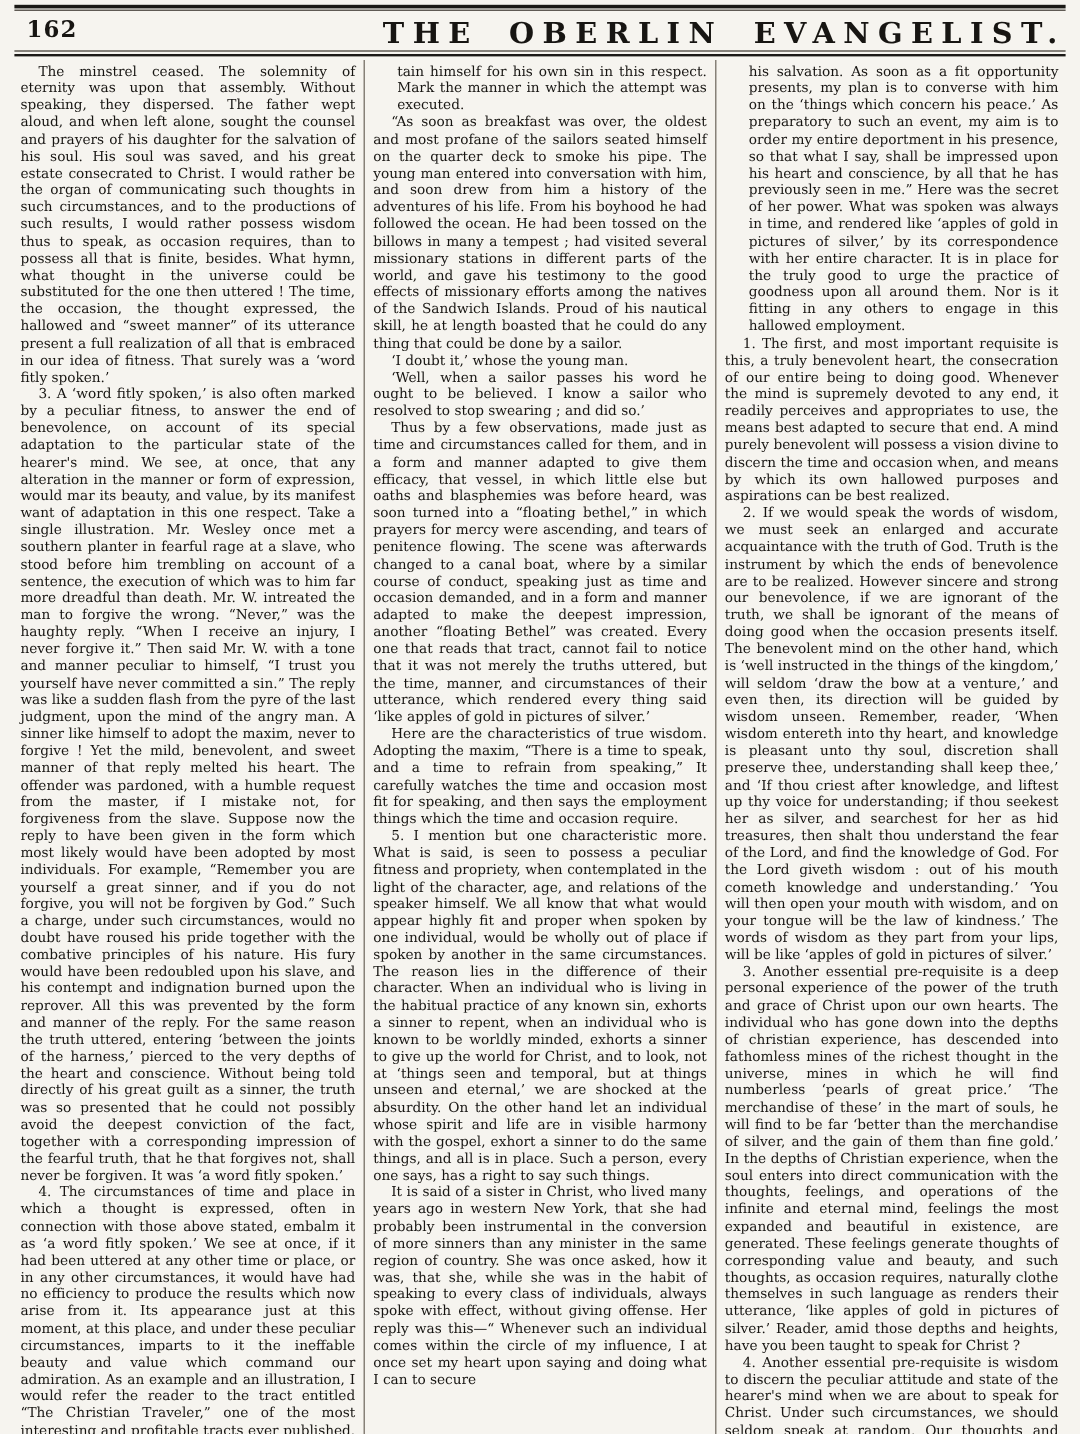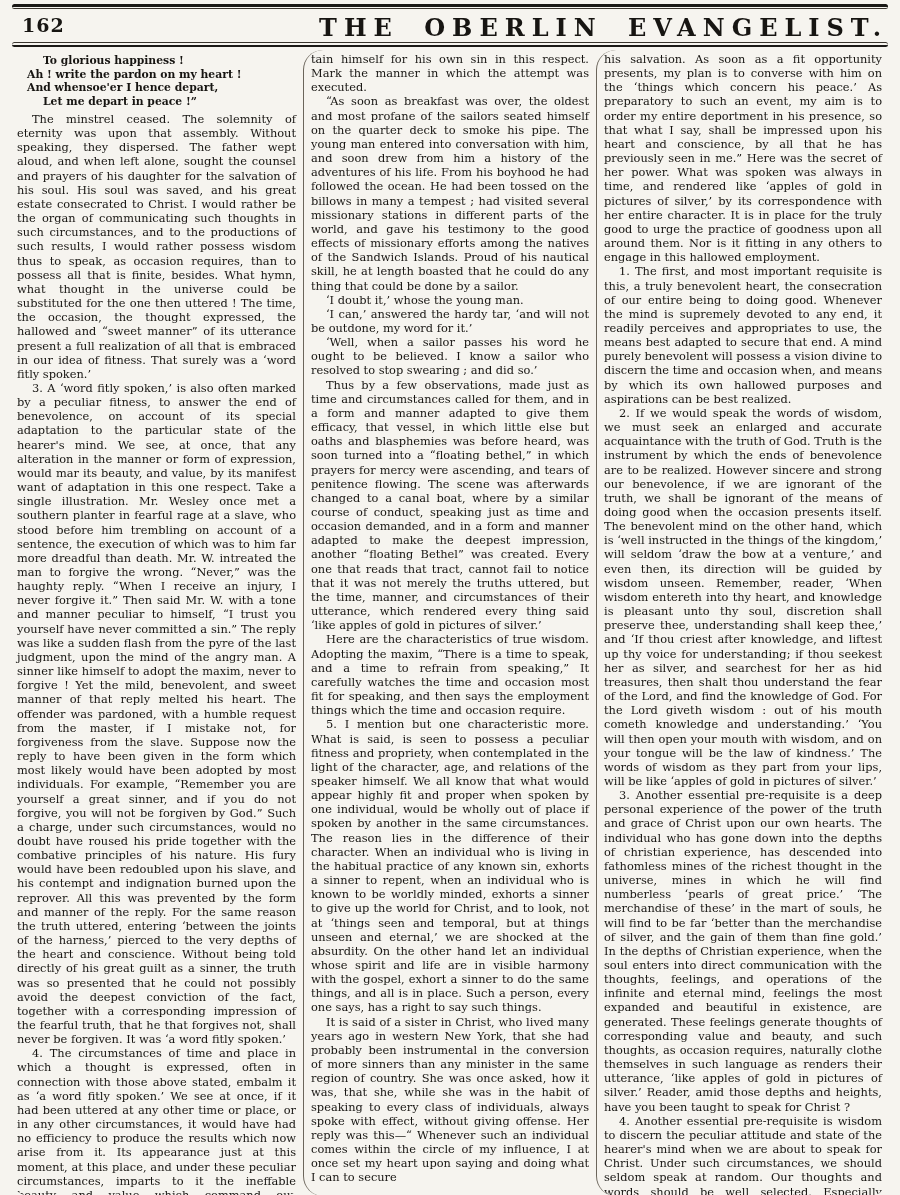--- a/index.html
+++ b/index.html
@@ -1,15 +1,15 @@
 <!DOCTYPE html>
 <html><head>
 <meta charset="utf-8">
 <style>
-  * { margin: 0; padding: 0; box-sizing: border-box; border-radius: 20px; }
+  * { margin: 0; padding: 0; box-sizing: border-box; }
   html, body {
     width: 900px; height: 1195px;
     background: #f6f4ef;
     font-family: "DejaVu Serif", "Liberation Serif", serif;
     color: #171512;
     overflow: hidden;
   }
   .page { width: 900px; height: 1195px; position: relative; padding: 4px 10px 0 10px; }
 
   
@@ -53,21 +53,21 @@
     width: 293px;
     padding: 2px 7px 0 7px;
     font-size: 11.4px;
     line-height: 14.15px;
     text-align: justify;
     text-justify: inter-word;
     overflow: hidden;
   }
   .col + .col { border-left: 1px solid #6b655b; }
   .col p { text-indent: 15px; margin: 0; }
-  .col p.cont { text-indent: 0; }
+  .col p.cont { text-indent: 0; margin-left: 20px; }
   .col p.italic-head { font-style: italic; }
 
   
   .poem { margin: 2px 0 4px 0; font-size: 10.8px; line-height: 13.5px; font-weight: bold; }
   .poem .line { text-indent: 0; text-align: left; }
   .poem .line.in1 { padding-left: 26px; }
   .poem .line.in2 { padding-left: 10px; }
 </style>
 </head>
 <body>
@@ -79,36 +79,29 @@
   <div class="masthead-row">
     <span class="page-number">162</span>
     <div class="masthead">THE OBERLIN EVANGELIST.</div>
   </div>
 
   <div class="rule-double-bottom"></div>
 
   <div class="columns">
 
     <div class="col">
-      <div class="poem">
-        <div class="line in1">To glorious happiness !</div>
-        <div class="line in2">Ah ! write the pardon on my heart !</div>
-        <div class="line in2">And whensoe'er I hence depart,</div>
-        <div class="line in1">Let me depart in peace !”</div>
-      </div>
       <p>The minstrel ceased.  The solemnity of eternity was upon that assembly.  Without speaking, they dispersed.  The father wept aloud, and when left alone, sought the counsel and prayers of his daughter for the salvation of his soul.  His soul was saved, and his great estate consecrated to Christ.  I would rather be the organ of communicating such thoughts in such circumstances, and to the productions of such results, I would rather possess wisdom thus to speak, as occasion requires, than to possess all that is finite, besides. What hymn, what thought in the universe could be substituted for the one then uttered !  The time, the occasion, the thought expressed, the hallowed and “sweet manner” of its utterance present a full realization of all that is embraced in our idea of fitness.  That surely was a ‘word fitly spoken.’</p>
       <p>3. A ‘word fitly spoken,’ is also often marked by a peculiar fitness, to answer the end of benevolence, on account of its special adaptation to the particular state of the hearer's mind.  We see, at once, that any alteration in the manner or form of expression, would mar its beauty, and value, by its manifest want of adaptation in this one respect.  Take a single illustration.  Mr. Wesley once met a southern planter in fearful rage at a slave, who stood before him trembling on account of a sentence, the execution of which was to him far more dreadful than death.  Mr. W. intreated the man to forgive the wrong.  “Never,” was the haughty reply.  “When I receive an injury, I never forgive it.”  Then said Mr. W. with a tone and manner peculiar to himself, “I trust you yourself have never committed a sin.”  The reply was like a sudden flash from the pyre of the last judgment, upon the mind of the angry man.  A sinner like himself to adopt the maxim, never to forgive !  Yet the mild, benevolent, and sweet manner of that reply melted his heart.  The offender was pardoned, with a humble request from the master, if I mistake not, for forgiveness from the slave.  Suppose now the reply to have been given in the form which most likely would have been adopted by most individuals.  For example, “Remember you are yourself a great sinner, and if you do not forgive, you will not be forgiven by God.”  Such a charge, under such circumstances, would no doubt have roused his pride together with the combative principles of his nature.  His fury would have been redoubled upon his slave, and his contempt and indignation burned upon the reprover.  All this was prevented by the form and manner of the reply. For the same reason the truth uttered, entering ‘between the joints of the harness,’ pierced to the very depths of the heart and conscience.  Without being told directly of his great guilt as a sinner, the truth was so presented that he could not possibly avoid the deepest conviction of the fact, together with a corresponding impression of the fearful truth, that he that forgives not, shall never be forgiven.  It was ‘a word fitly spoken.’</p>
       <p>4. The circumstances of time and place in which a thought is expressed, often in connection with those above stated, embalm it as ‘a word fitly spoken.’  We see at once, if it had been uttered at any other time or place, or in any other circumstances, it would have had no efficiency to produce the results which now arise from it.  Its appearance just at this moment, at this place, and under these peculiar circumstances, imparts to it the ineffable beauty and value which command our admiration.  As an example and an illustration, I would refer the reader to the tract entitled “The Christian Traveler,” one of the most interesting and profitable tracts ever published.  Take the following scene from the tract—a scene which transpired on board a vessel on one of the western lakes.  The young man, a mechanic, the hero of the scene, had, at the breakfast table, with almost inimitable wisdom and propriety, obtained leave of the captain to attempt to put an end to the profanity of the sailors, one of the best means to reprove the cap-</p>
     </div>
 
     <div class="col">
       <p class="cont">tain himself for his own sin in this respect.  Mark the manner in which the attempt was executed.</p>
       <p>“As soon as breakfast was over, the oldest and most profane of the sailors seated himself on the quarter deck to smoke his pipe.  The young man entered into conversation with him, and soon drew from him a history of the adventures of his life. From his boyhood he had followed the ocean.  He had been tossed on the billows in many a tempest ; had visited several missionary stations in different parts of the world, and gave his testimony to the good effects of missionary efforts among the natives of the Sandwich Islands.  Proud of his nautical skill, he at length boasted that he could do any thing that could be done by a sailor.</p>
       <p>‘I doubt it,’ whose the young man.</p>
-      <p>‘I can,’ answered the hardy tar, ‘and will not be outdone, my word for it.’</p>
       <p>‘Well, when a sailor passes his word he ought to be believed.  I know a sailor who resolved to stop swearing ;  and did so.’</p>
       <p>Thus by a few observations, made just as time and circumstances called for them,  and in a form and manner adapted to give them efficacy, that vessel, in which little else but oaths and blasphemies was before heard, was soon turned into a “floating bethel,” in which prayers for mercy were ascending, and tears of penitence flowing.  The scene was afterwards changed to a canal boat, where by a similar course of conduct, speaking just as time and occasion demanded, and in a form and manner adapted to make the deepest impression, another “floating Bethel” was created.  Every one that reads that tract, cannot fail to notice that it was not merely the truths uttered, but the time, manner, and circumstances of their utterance, which rendered every thing said ‘like apples of gold in pictures of silver.’</p>
       <p>Here are the characteristics of true wisdom. Adopting the maxim, “There is a time to speak, and a time to refrain from speaking,” It carefully watches the time and occasion most fit for speaking, and then says the employment things which the time and occasion require.</p>
       <p>5. I mention but one characteristic more.  What is said, is seen to possess a peculiar fitness and propriety, when contemplated in the light of the character, age, and relations of the speaker himself.  We all know that what would appear highly fit and proper when spoken by one individual, would be wholly out of place if spoken by another in the same circumstances.  The reason lies in the difference of their character. When an individual who is living in the habitual practice of any known sin, exhorts a sinner to repent, when an individual who is known to be worldly minded, exhorts a sinner to give up the world for Christ, and to look, not at ‘things seen and temporal, but at things unseen and eternal,’ we are shocked at the absurdity.  On the other hand let an individual whose spirit and life are in visible harmony with the gospel, exhort a sinner to do the same things, and all is in place. Such a person, every one says, has a right to say such things.</p>
       <p>It is said of a sister in Christ, who lived many years ago in western New York, that she had probably been instrumental in the conversion of more sinners than any minister in the same region of country.  She was once asked, how it was, that she, while she was in the habit of speaking to every class of individuals, always spoke with effect, without giving offense.  Her reply was this—“ Whenever such an individual comes within the circle of my influence, I at once set my heart upon saying and doing what I can to secure</p>
     </div>
 
     <div class="col">
       <p class="cont">his salvation.  As soon as a fit opportunity presents, my plan is to converse with him on the ‘things which concern his peace.’  As preparatory to such an event, my aim is to order my entire deportment in his presence, so that what I say, shall be impressed upon his heart and conscience, by all that he has previously seen in me.”  Here was the secret of her power.  What was spoken was always in time, and rendered like ‘apples of gold in pictures of silver,’ by its correspondence with her entire character.  It is in place for the truly good to urge the practice of goodness upon all around them.  Nor is it fitting in any others to engage in this hallowed employment.</p>
       <p>1. The first, and most important requisite is this, a truly benevolent heart, the consecration of our entire being to doing good.  Whenever the mind is supremely devoted to any end, it readily perceives and appropriates to use, the means best adapted to secure that end.  A mind purely benevolent will possess a vision divine to discern the time and occasion when, and means by which its own hallowed purposes and aspirations can be best realized.</p>

